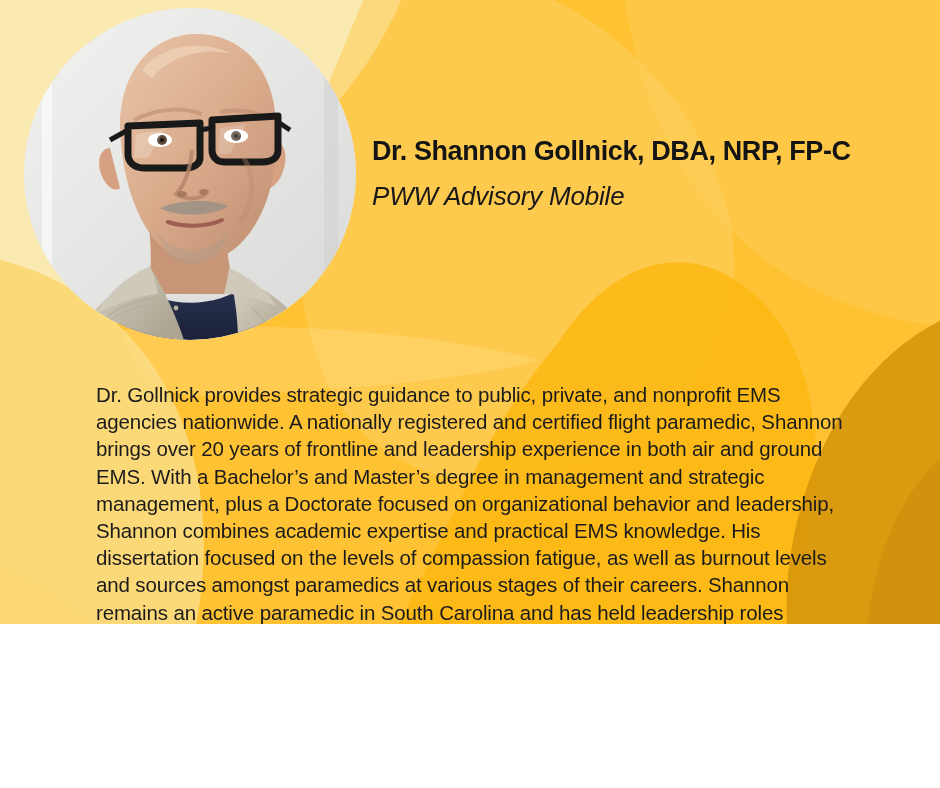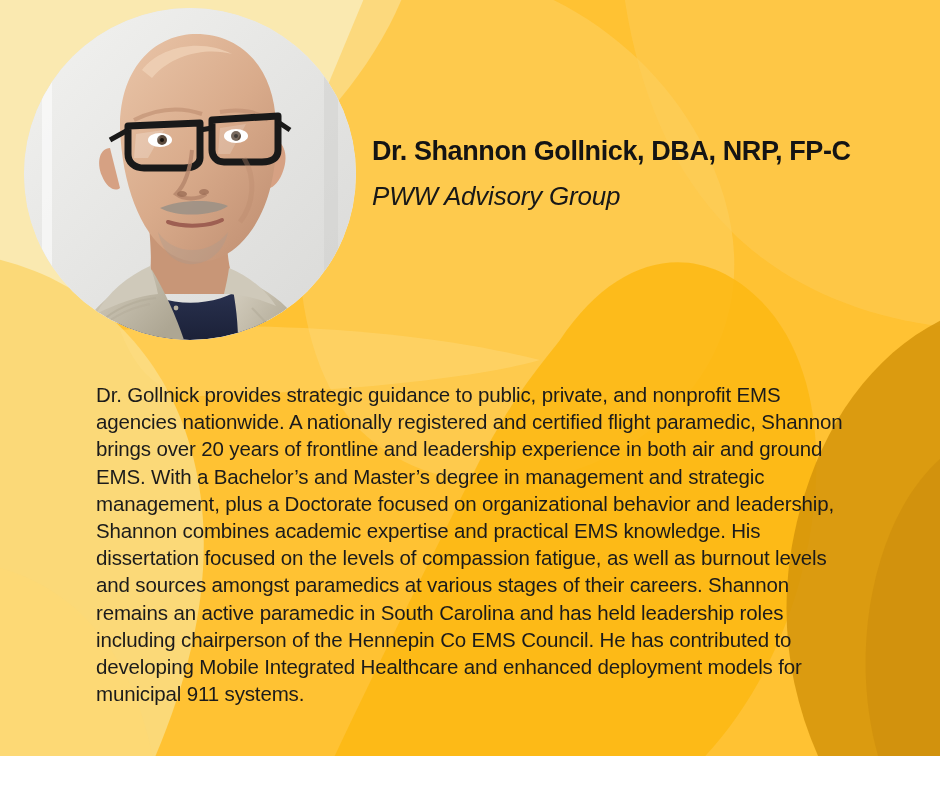--- a/index.html
+++ b/index.html
@@ -8,21 +8,21 @@
     padding: 0;
     background: #ffffff;
   }
   body {
     font-family: "Liberation Sans", sans-serif;
   }
 
   .card {
     position: relative;
     width: 940px;
-    height: 756px;
+    height: 624px;
     overflow: hidden;
     background: #8b5cf6;
   }
 
   
   .bg-layer {
     position: absolute;
     inset: 0;
     width: 940px;
     height: 788px;
@@ -238,20 +238,20 @@
         <path d="M134,224 C150,248 186,248 204,224
                  C200,246 180,258 164,256 C148,254 138,242 134,224 Z" fill="#a79d92" opacity="0.3"></path>
 
         <path d="M220,150 C232,170 230,196 216,214" stroke="#b98a6d" stroke-width="5" fill="none" opacity="0.35"></path>
       </g>
     </svg>
   </div>
 
   <div class="header-text">
     <h1 class="speaker-name">Dr. Shannon Gollnick, DBA, NRP, FP-C</h1>
-    <h2 class="speaker-org">PWW Advisory Group</h2>
+    <h2 class="speaker-org">PWW Advisory Mobile</h2>
   </div>
 
   <div class="bio">
     <p>Dr. Gollnick provides strategic guidance to public, private, and nonprofit EMS agencies nationwide. A nationally registered and certified flight paramedic, Shannon brings over 20 years of frontline and leadership experience in both air and ground EMS. With a Bachelor’s and Master’s degree in management and strategic management, plus a Doctorate focused on organizational behavior and leadership, Shannon combines academic expertise and practical EMS knowledge. His dissertation focused on the levels of compassion fatigue, as well as burnout levels and sources amongst paramedics at various stages of their careers. Shannon remains an active paramedic in South Carolina and has held leadership roles including chairperson of the Hennepin Co EMS Council. He has contributed to developing Mobile Integrated Healthcare and enhanced deployment models for municipal 911 systems.</p>
   </div>
 
 </div>
 
 </body></html>

